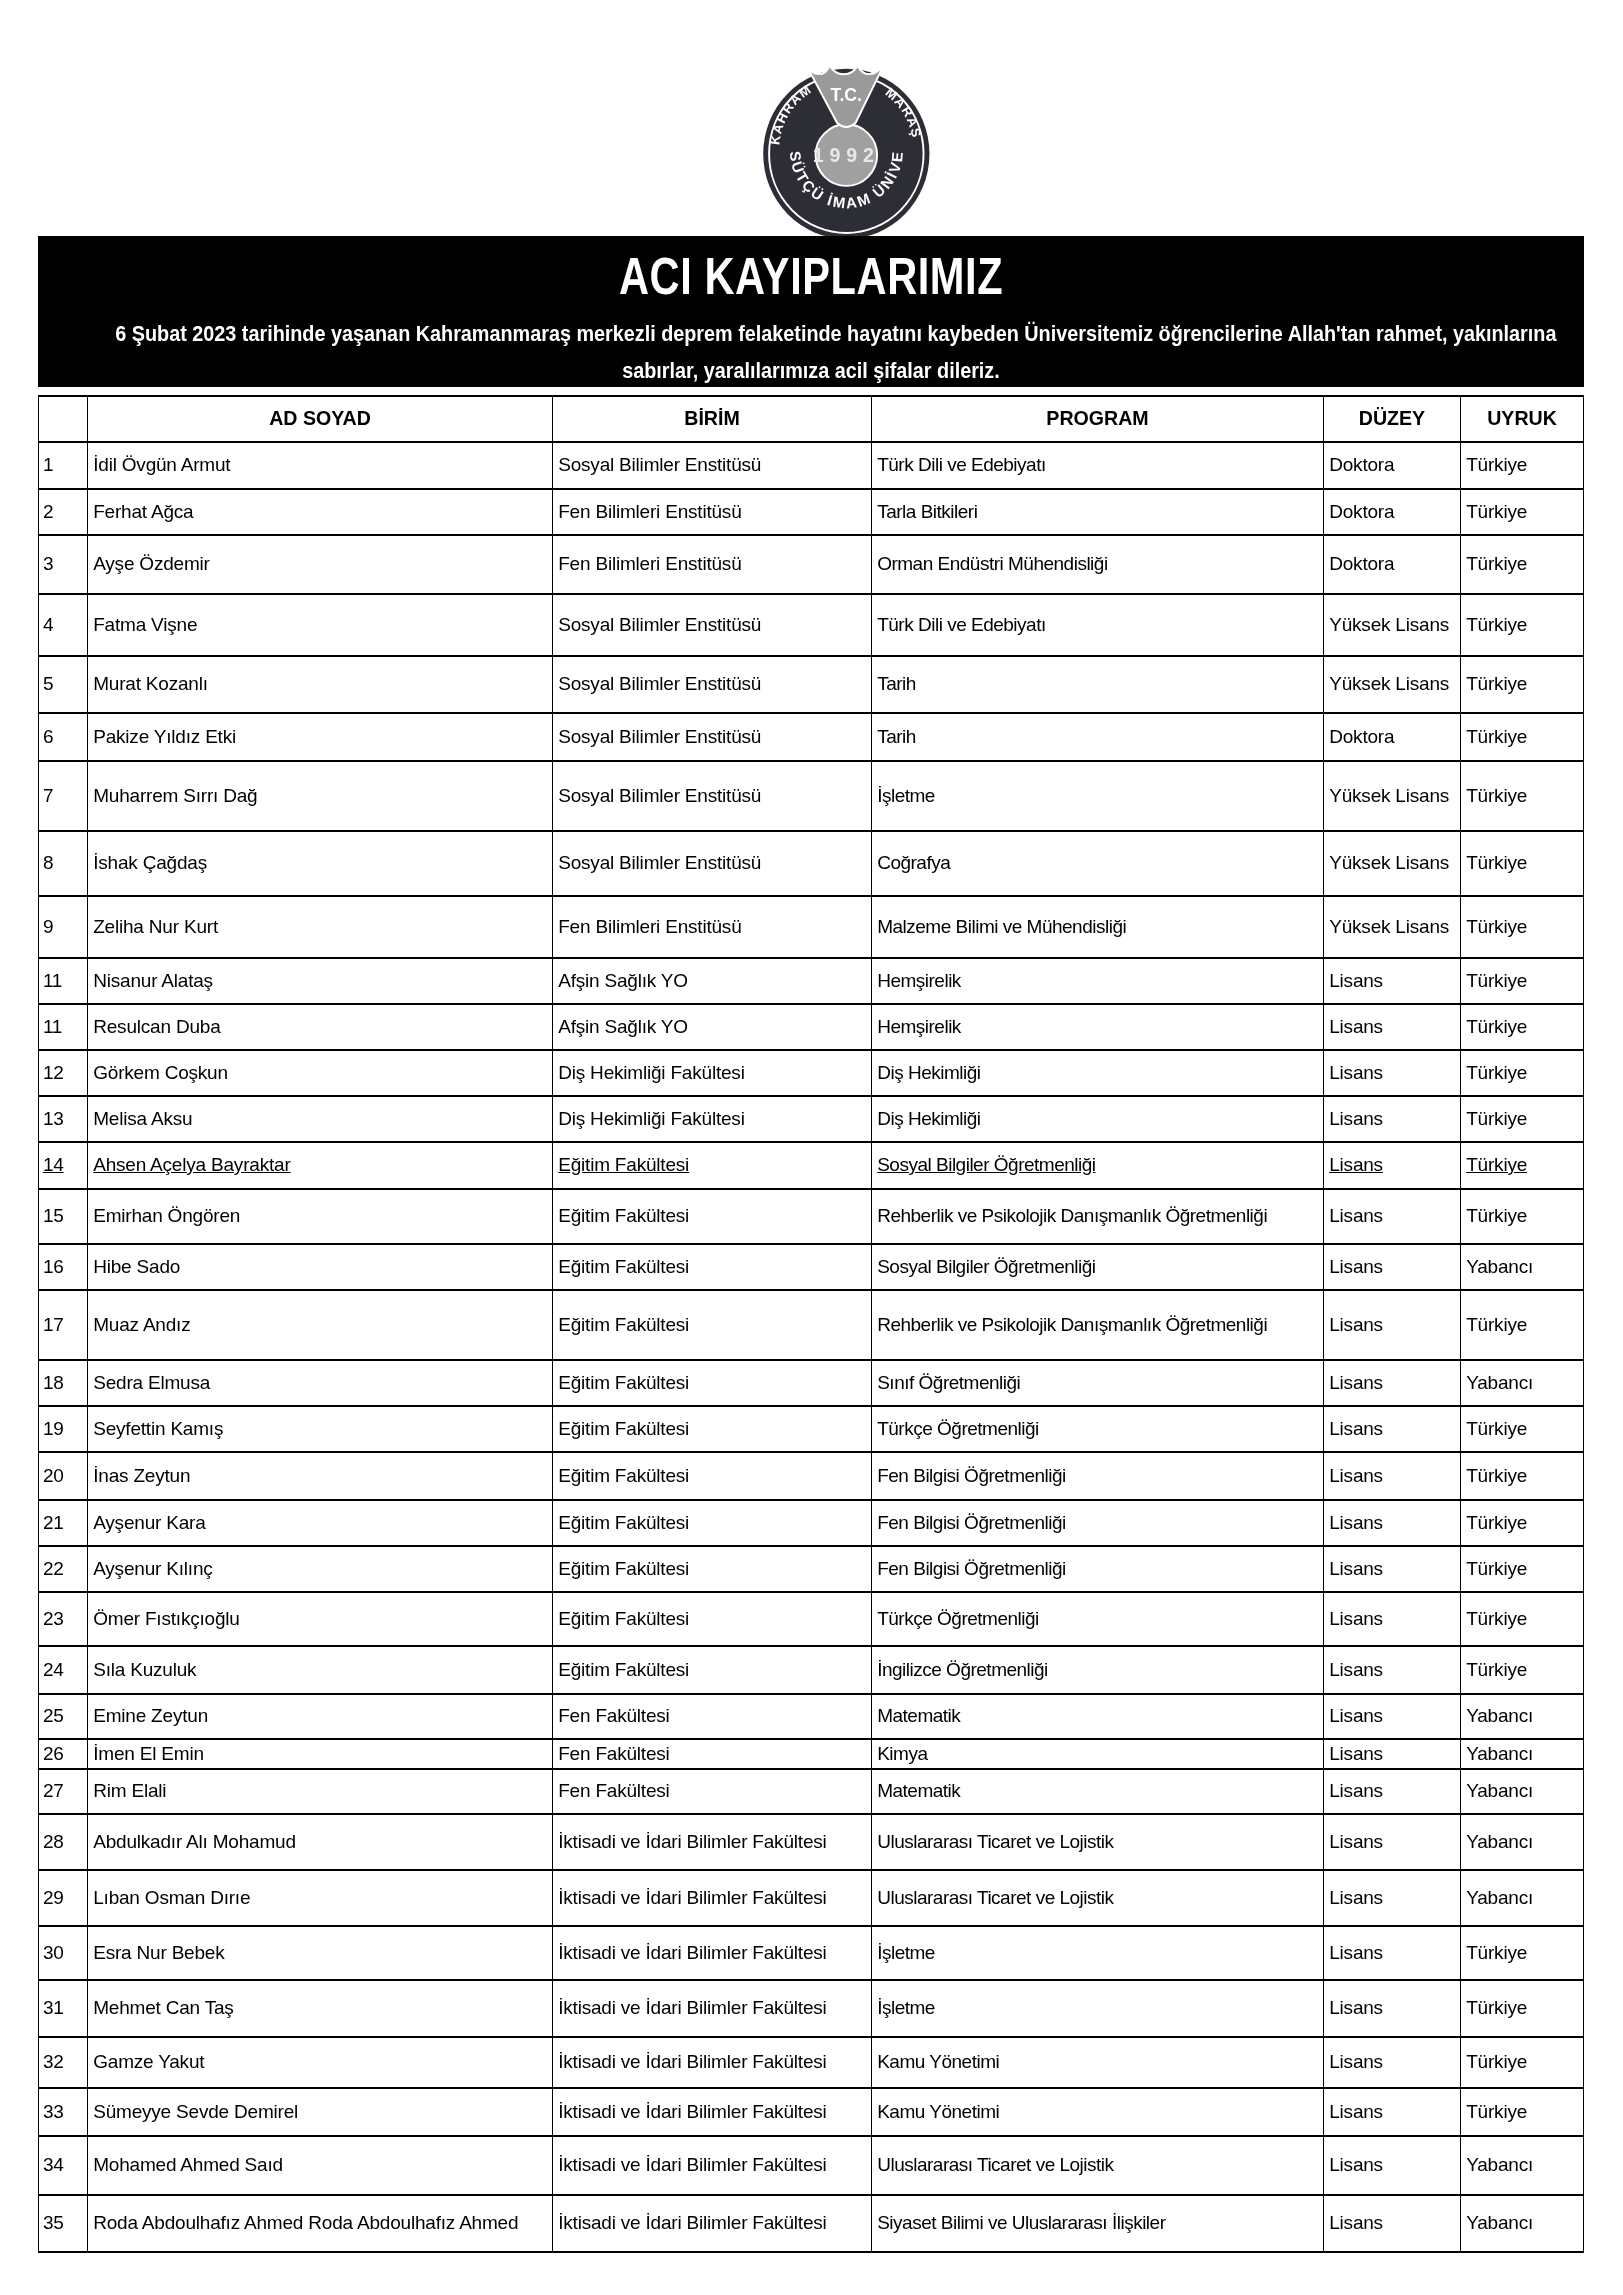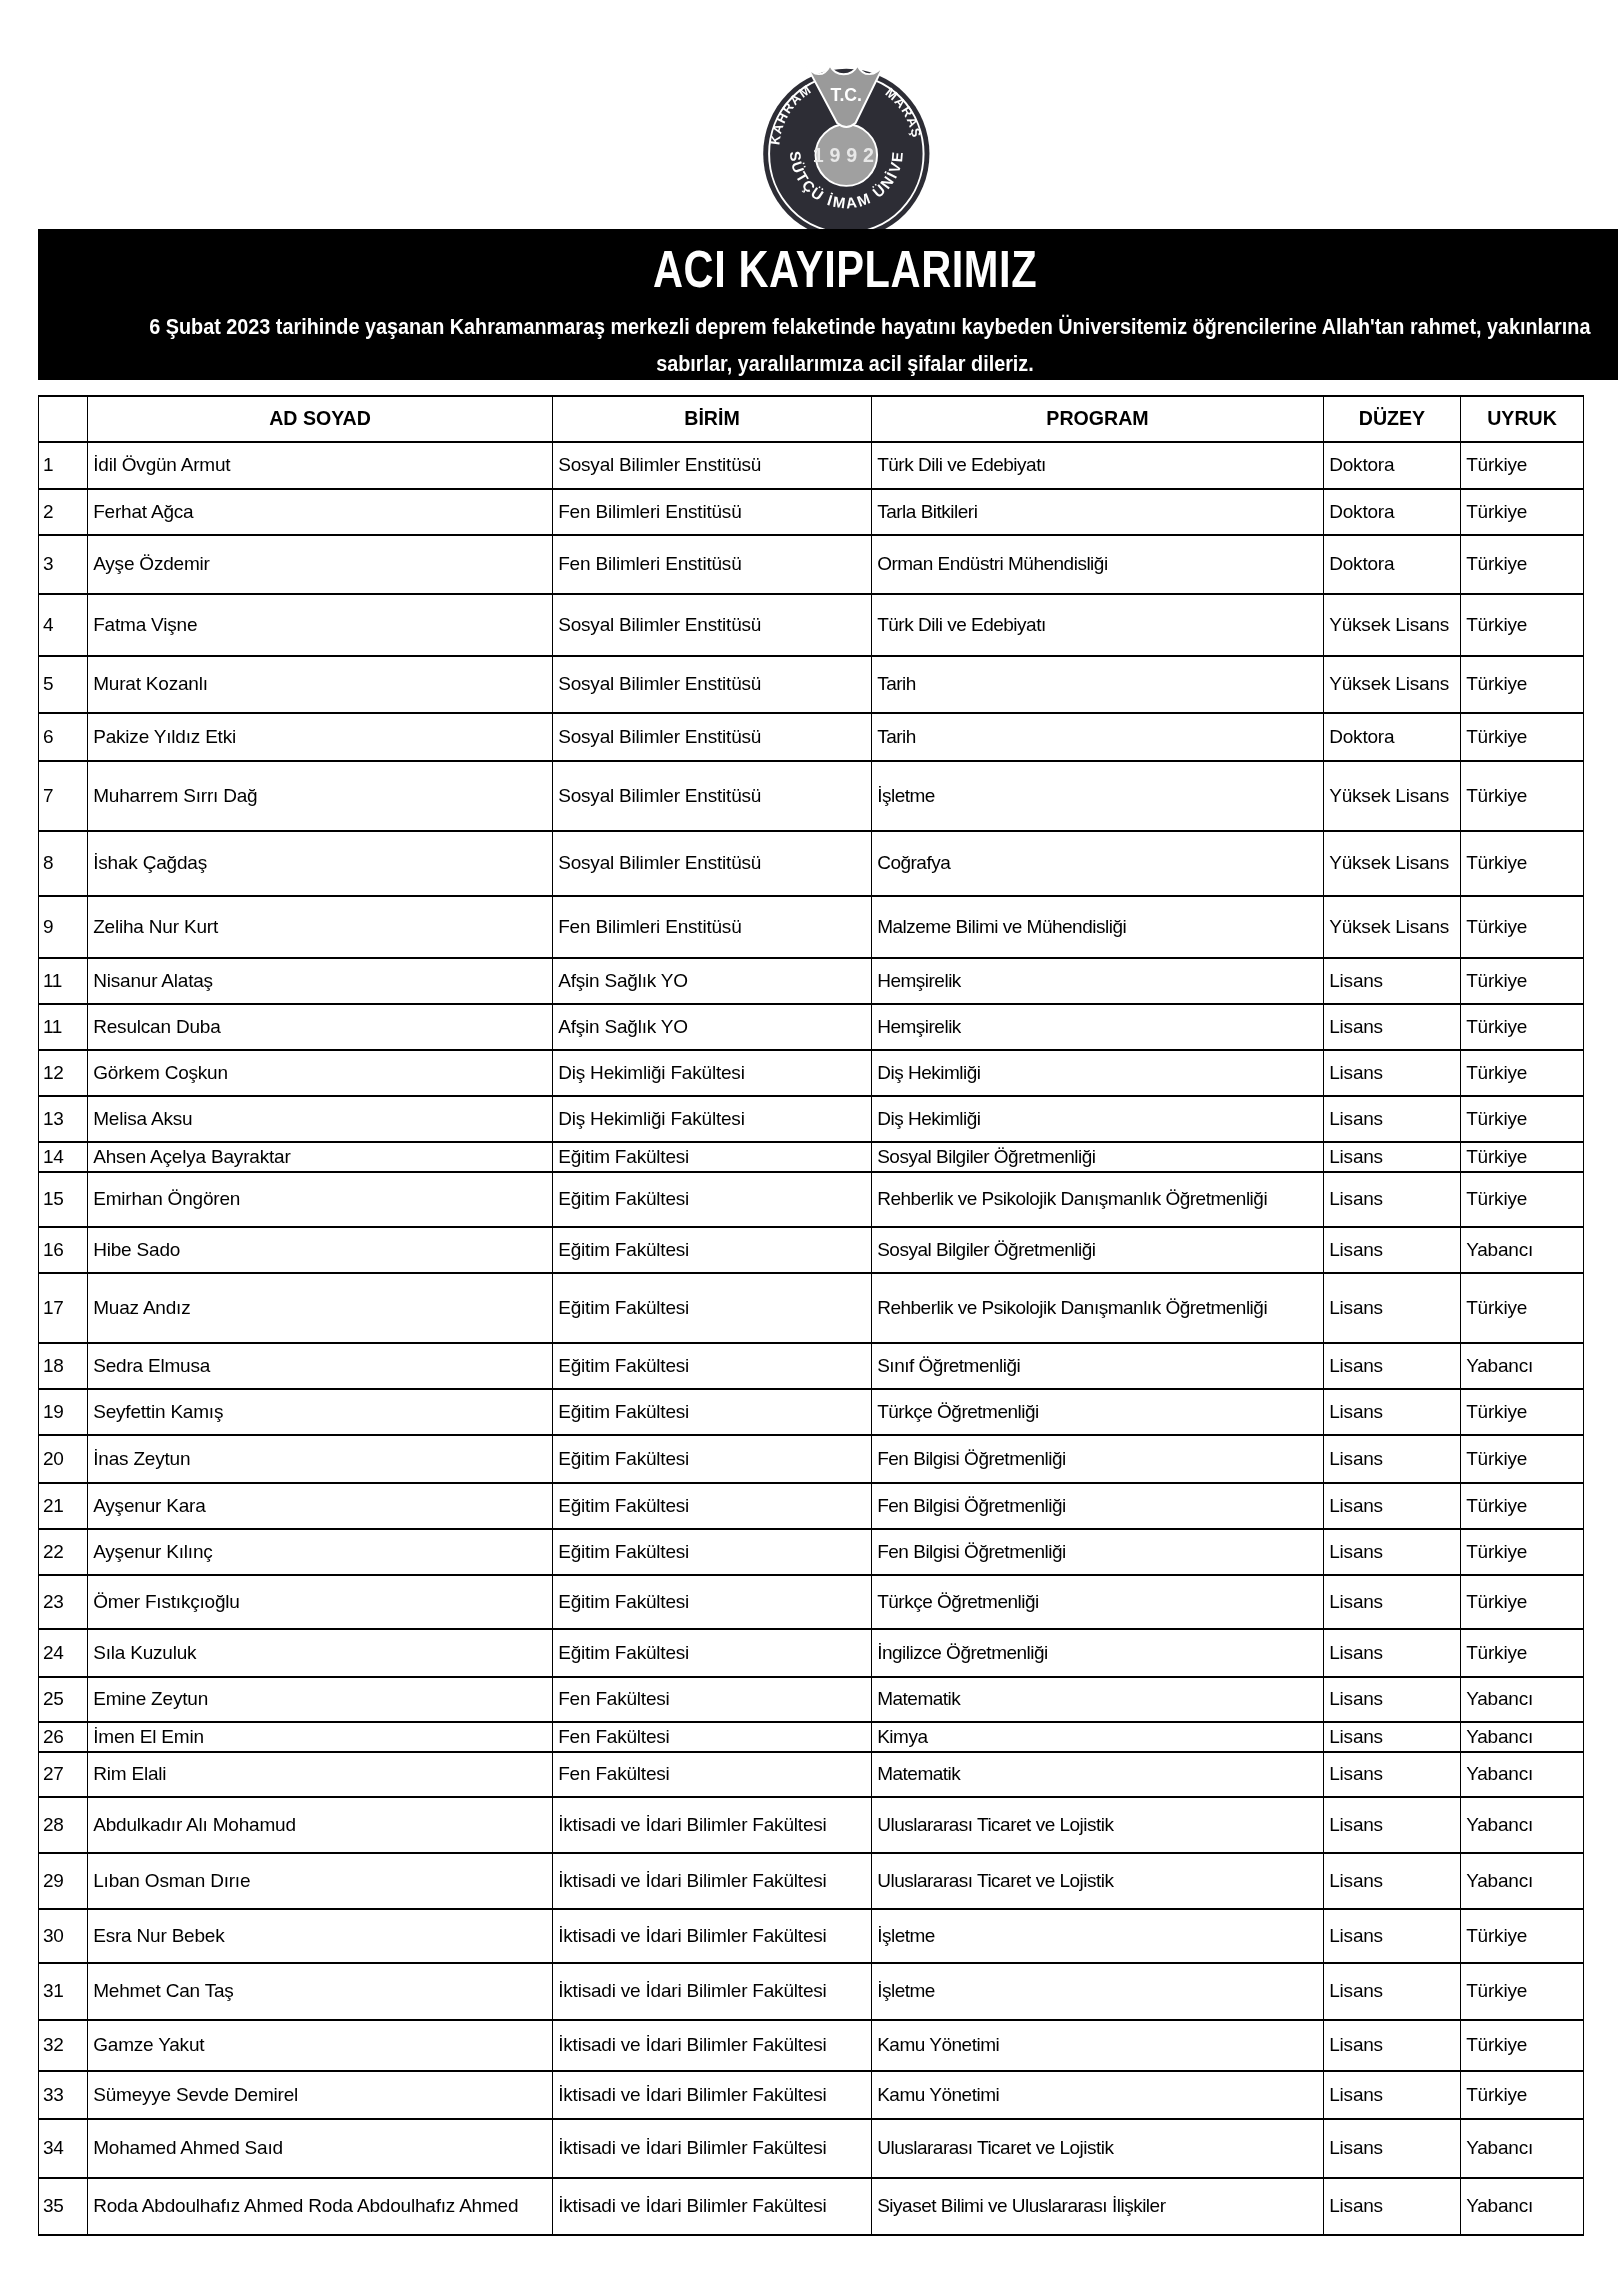--- a/index.html
+++ b/index.html
@@ -3,21 +3,21 @@
 <meta charset="utf-8">
 <style>
   html,body{margin:0;padding:0;background:#ffffff;}
   body{width:1623px;height:2295px;font-family:"Liberation Sans",sans-serif;color:#000;}
   .page{position:relative;width:1623px;height:2295px;background:#fff;overflow:hidden;}
 
   
   .seal{position:absolute;left:756px;top:60px;width:180px;height:185px;}
 
   
-  .banner{position:absolute;left:38px;top:229px;width:1546px;height:151px;background:#000;color:#fff;text-align:center;overflow:hidden;padding-left:34px;}
+  .banner{position:absolute;left:38px;top:236px;width:1546px;height:151px;background:#000;color:#fff;text-align:center;overflow:hidden;}
   .banner-title{margin:9.2px 0 0 0;font-size:52px;font-weight:bold;line-height:63px;display:inline-block;transform:scaleX(0.80);transform-origin:center;white-space:nowrap;letter-spacing:0.7px;}
   .banner-sub{margin:6.5px 0 0 0;font-weight:bold;font-size:22px;line-height:37px;}
   .banner-sub .line{display:block;transform:scaleX(0.90);transform-origin:center;white-space:nowrap;}
 
   
   .table-wrap{position:absolute;left:38px;top:395px;width:1546px;}
   table{border-collapse:collapse;width:1546px;table-layout:fixed;}
   th,td{border-left:1.3px solid #000;border-right:1.3px solid #000;border-top:2.6px solid #000;border-bottom:2.6px solid #000;overflow:hidden;}
   th{font-size:19.6px;font-weight:bold;text-align:center;vertical-align:middle;height:41px;padding:1.3px 3.9px;}
   td{font-size:19px;padding:1.3px 5.2px;vertical-align:middle;text-align:left;letter-spacing:-0.2px;}
@@ -181,21 +181,21 @@
       <td class="nationality">Türkiye</td>
     </tr>
           <tr style="height: 46px;">
       <td class="no">13</td>
       <td class="name">Melisa Aksu</td>
       <td class="unit">Diş Hekimliği Fakültesi</td>
       <td class="program">Diş Hekimliği</td>
       <td class="level">Lisans</td>
       <td class="nationality">Türkiye</td>
     </tr>
-          <tr style="height: 30px;">
+          <tr style="height: 47px; text-decoration: underline;">
       <td class="no">14</td>
       <td class="name">Ahsen Açelya Bayraktar</td>
       <td class="unit">Eğitim Fakültesi</td>
       <td class="program">Sosyal Bilgiler Öğretmenliği</td>
       <td class="level">Lisans</td>
       <td class="nationality">Türkiye</td>
     </tr>
           <tr style="height: 55px; padding-left: 29px;">
       <td class="no">15</td>
       <td class="name">Emirhan Öngören</td>

